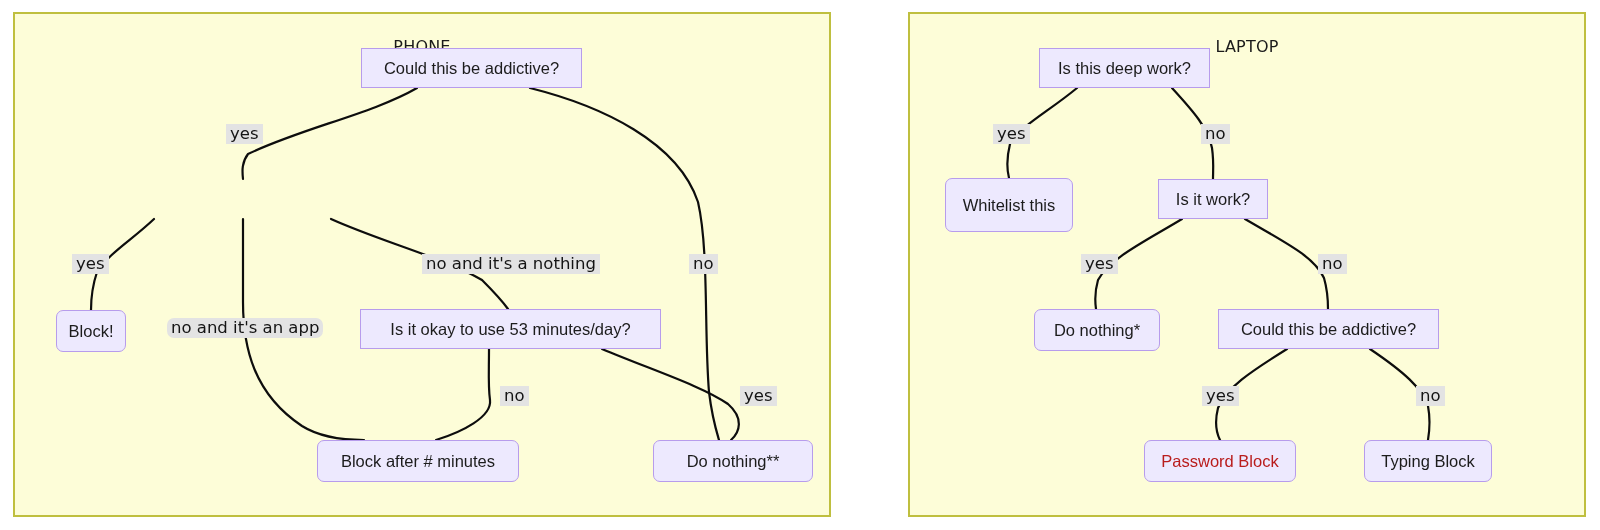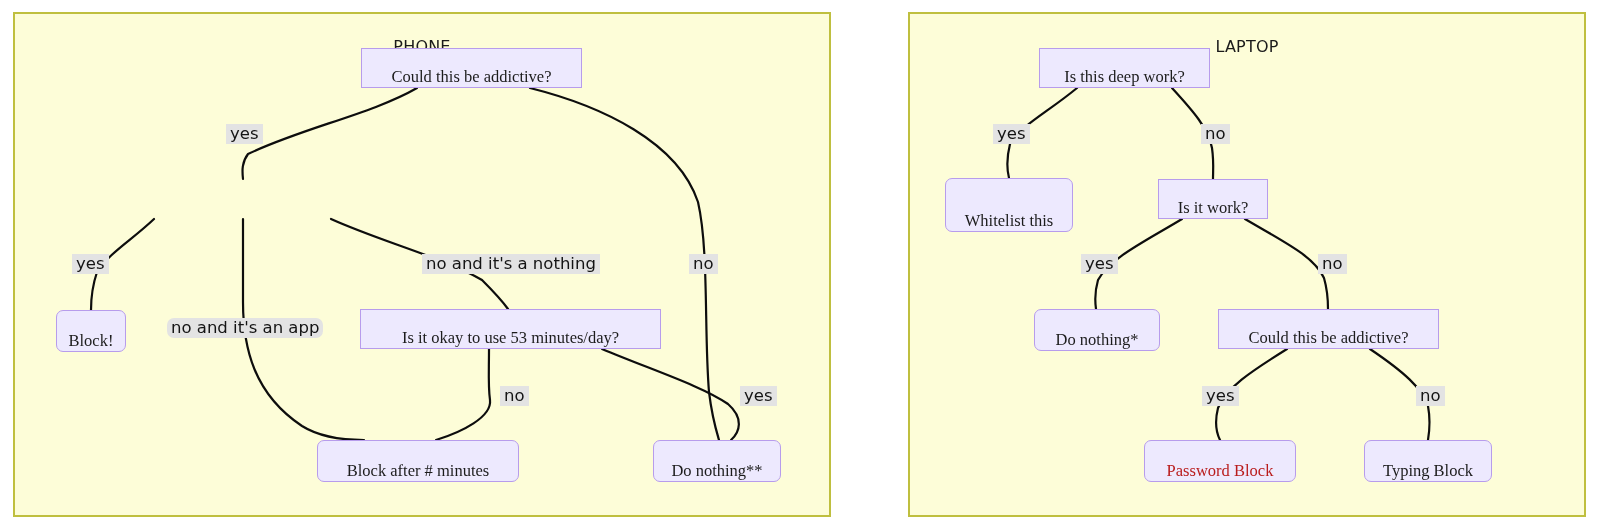--- a/index.html
+++ b/index.html
@@ -48,27 +48,27 @@
     stroke: #0d0d0d;
     stroke-width: 2.2;
     stroke-linecap: round;
   }
   .node {
     position: absolute;
     box-sizing: border-box;
     background: #EDE9FE;
     border: 1.6px solid #B79CEC;
     display: flex;
-    align-items: flex-end;
+    align-items: center;
     justify-content: center;
     font-size: 16.5px;
     color: #1c1c1c;
     white-space: nowrap;
     padding: 0 4px;
-    font-family: Liberation Serif, serif;
+    font-family: Liberation Sans, sans-serif;
   }
   .node.leaf {
     border-radius: 7px;
   }
   .node.decision {
     border-radius: 0px;
   }
   .elabel {
     position: absolute;
     background: #E3E3E3;
@@ -102,21 +102,21 @@
       </div>
       <div class="node decision" style="left: 345px; top: 295px; width: 301px; height: 40px; background: rgb(237, 233, 254); border-color: rgb(183, 156, 236); color: rgb(28, 28, 28);">
         <span>Is it okay to use 53 minutes/day?</span>
       </div>
       <div class="node leaf" style="left: 41px; top: 296px; width: 70px; height: 42px; background: rgb(237, 233, 254); border-color: rgb(183, 156, 236); color: rgb(28, 28, 28);">
         <span>Block!</span>
       </div>
       <div class="node leaf" style="left: 302px; top: 426px; width: 202px; height: 42px; background: rgb(237, 233, 254); border-color: rgb(183, 156, 236); color: rgb(28, 28, 28);">
         <span>Block after # minutes</span>
       </div>
-      <div class="node leaf" style="left: 638px; top: 426px; width: 128px; height: 42px; background: rgb(237, 233, 254); border-color: rgb(183, 156, 236); color: rgb(28, 28, 28);">
+      <div class="node leaf" style="left: 638px; top: 426px; width: 160px; height: 42px; background: rgb(237, 233, 254); border-color: rgb(183, 156, 236); color: rgb(28, 28, 28);">
         <span>Do nothing**</span>
       </div>
       <div class="elabel" style="left: 211px; top: 110px; background: rgb(227, 227, 227);">yes</div>
       <div class="elabel" style="left: 674px; top: 240px; background: rgb(227, 227, 227);">no</div>
       <div class="elabel" style="left: 57px; top: 240px; background: rgb(227, 227, 227);">yes</div>
       <div class="elabel" style="left: 152px; top: 304px; background: rgb(227, 227, 227); border-radius: 7px;">no and it's an app</div>
       <div class="elabel" style="left: 407px; top: 240px; background: rgb(227, 227, 227);">no and it's a nothing</div>
       <div class="elabel" style="left: 485px; top: 372px; background: rgb(227, 227, 227);">no</div>
       <div class="elabel" style="left: 725px; top: 372px; background: rgb(227, 227, 227);">yes</div>
     </div>

